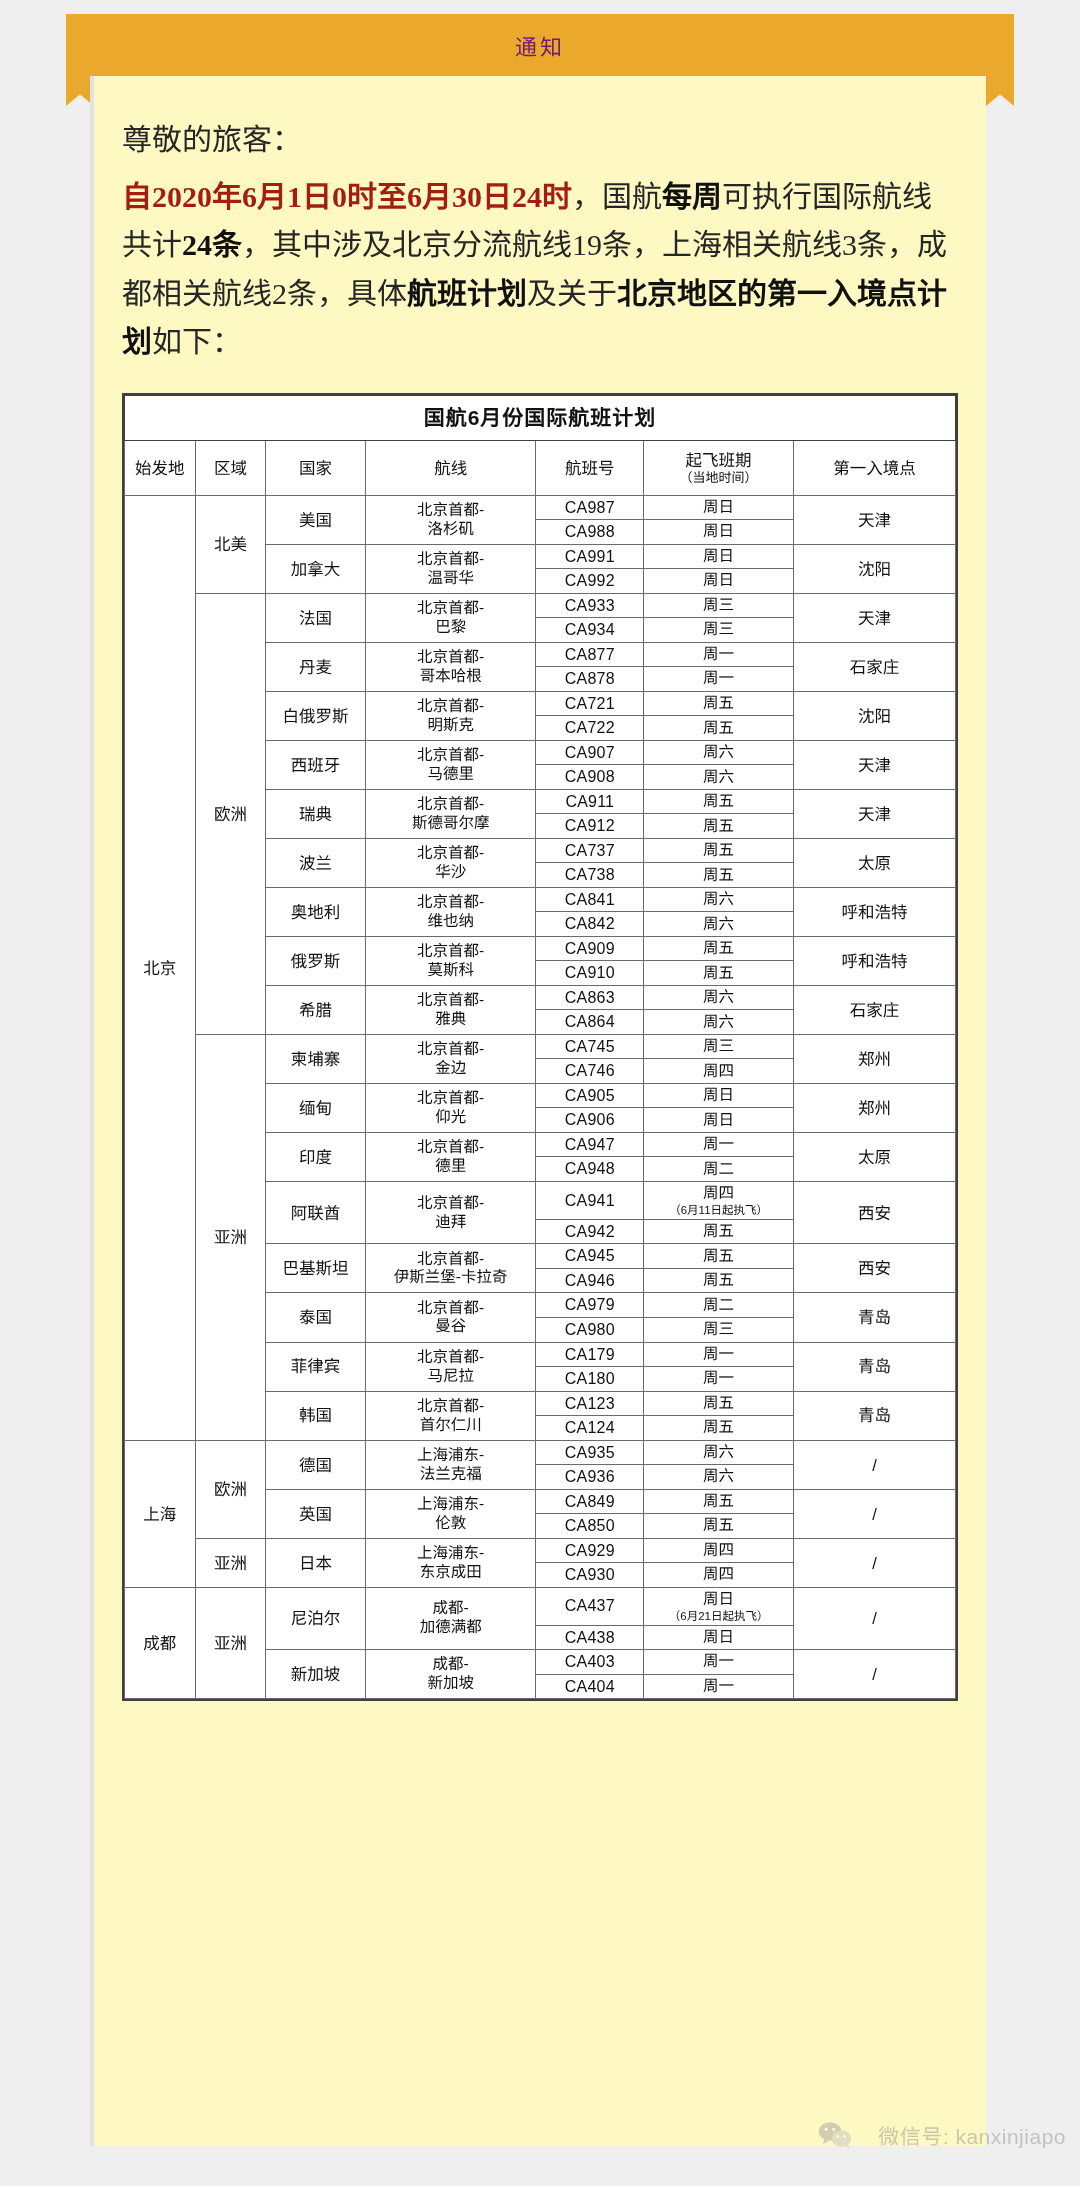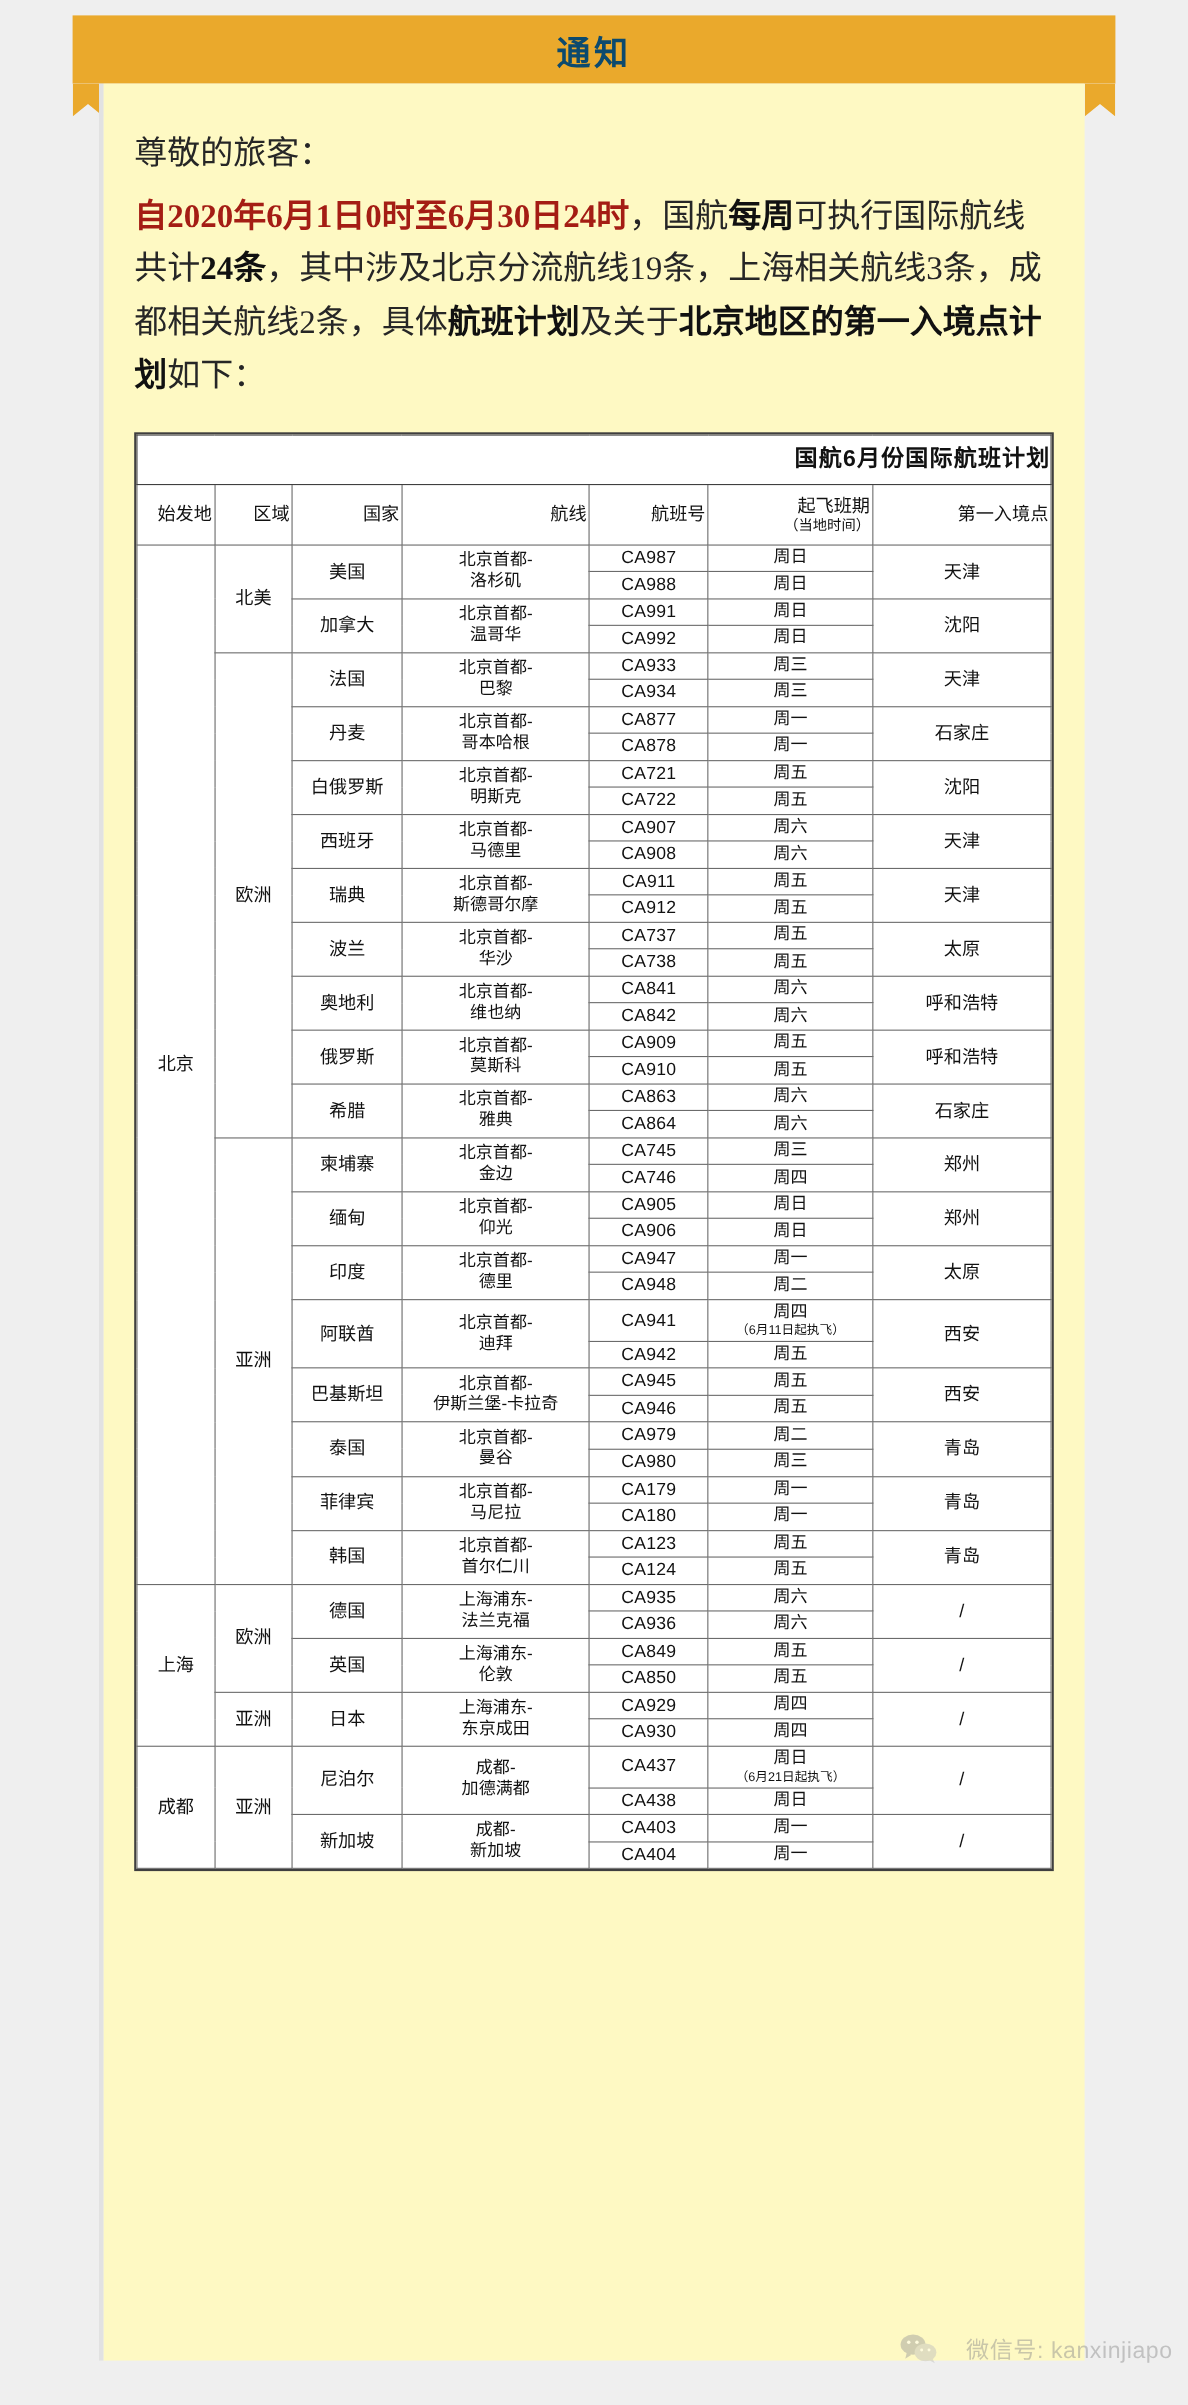--- a/index.html
+++ b/index.html
@@ -26,23 +26,23 @@
   }
   .ribbon {
     position: relative;
     height: 62px;
     background: #eaa92c;
     display: flex;
     align-items: center;
     justify-content: center;
   }
   .ribbon-title {
-    color: #0c4a6e;
-    font-size: 31px;
-    font-weight: bold;
+    color: #701a75;
+    font-size: 22px;
+    font-weight: normal;
     letter-spacing: 3px;
   }
   
   .tail {
     position: absolute;
     top: 62px;
     width: 28px;
     height: 30px;
     background: #eaa92c;
   }
@@ -106,21 +106,20 @@
     font-size: 21px;
     font-weight: bold;
     padding: 9px 0;
     border: 1px solid #3f3f3f;
     letter-spacing: 1px;
   }
   table.sched thead td {
     font-size: 16.5px;
     font-weight: normal;
     padding: 9px 2px;
-    text-align: right;
   }
   table.sched thead td .sub {
     display: block;
     font-size: 13px;
   }
   td.route { padding: 3px 4px; }
   td.route .l2 { display: block; }
   td.flt { font-size: 16px; letter-spacing: .2px; }
   td.dow { font-size: 15.5px; }
   td.dow .note { display: block; font-size: 11.5px; }

